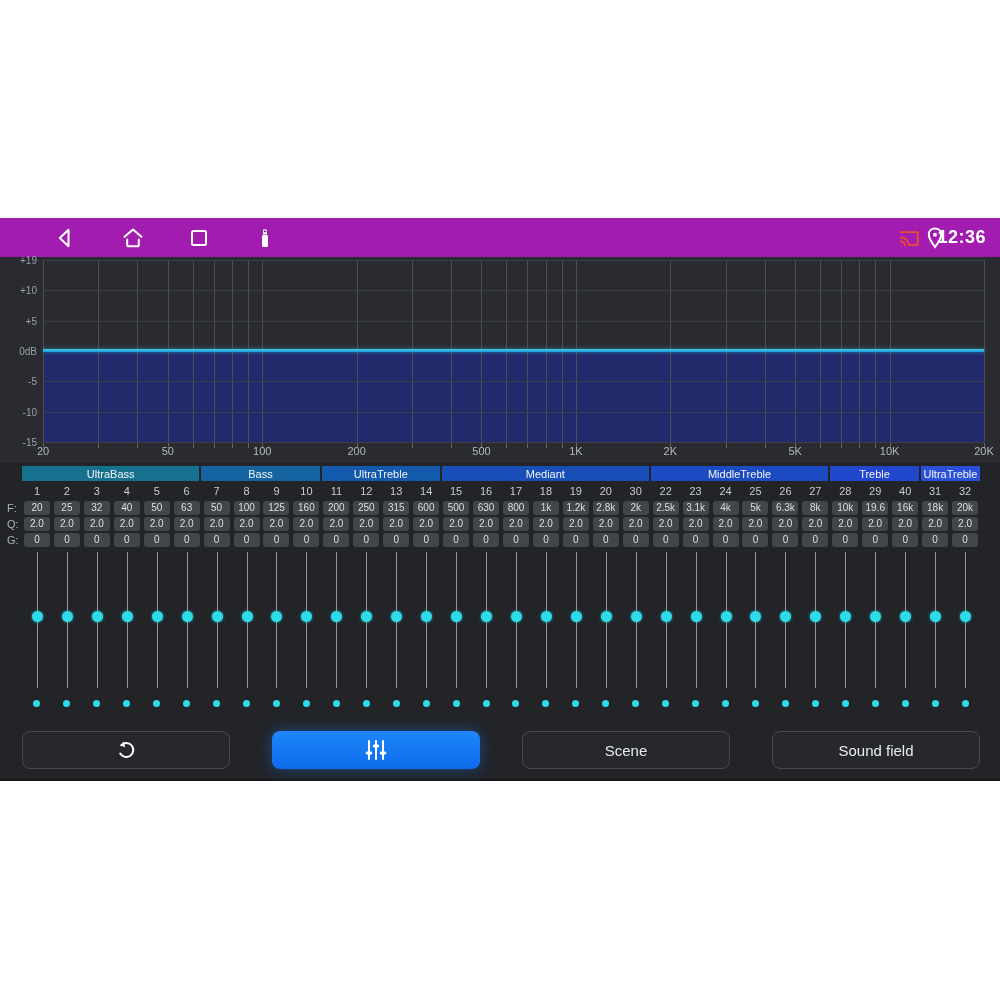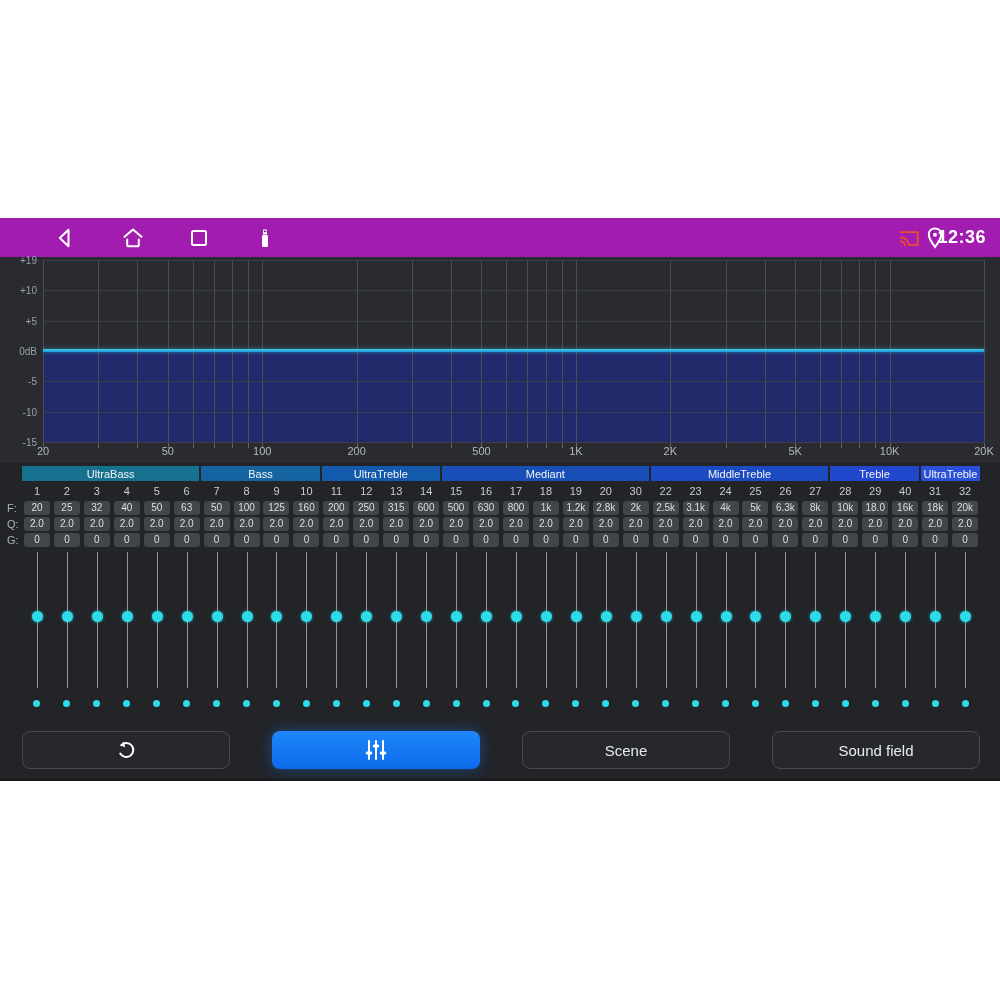--- a/index.html
+++ b/index.html
@@ -294,21 +294,21 @@
       <div class="cell">
         <div class="chip">6.3k</div>
       </div>
       <div class="cell">
         <div class="chip">8k</div>
       </div>
       <div class="cell">
         <div class="chip">10k</div>
       </div>
       <div class="cell">
-        <div class="chip">18.0</div>
+        <div class="chip">19.6</div>
       </div>
       <div class="cell">
         <div class="chip">16k</div>
       </div>
       <div class="cell">
         <div class="chip">18k</div>
       </div>
       <div class="cell">
         <div class="chip">20k</div>
       </div>

